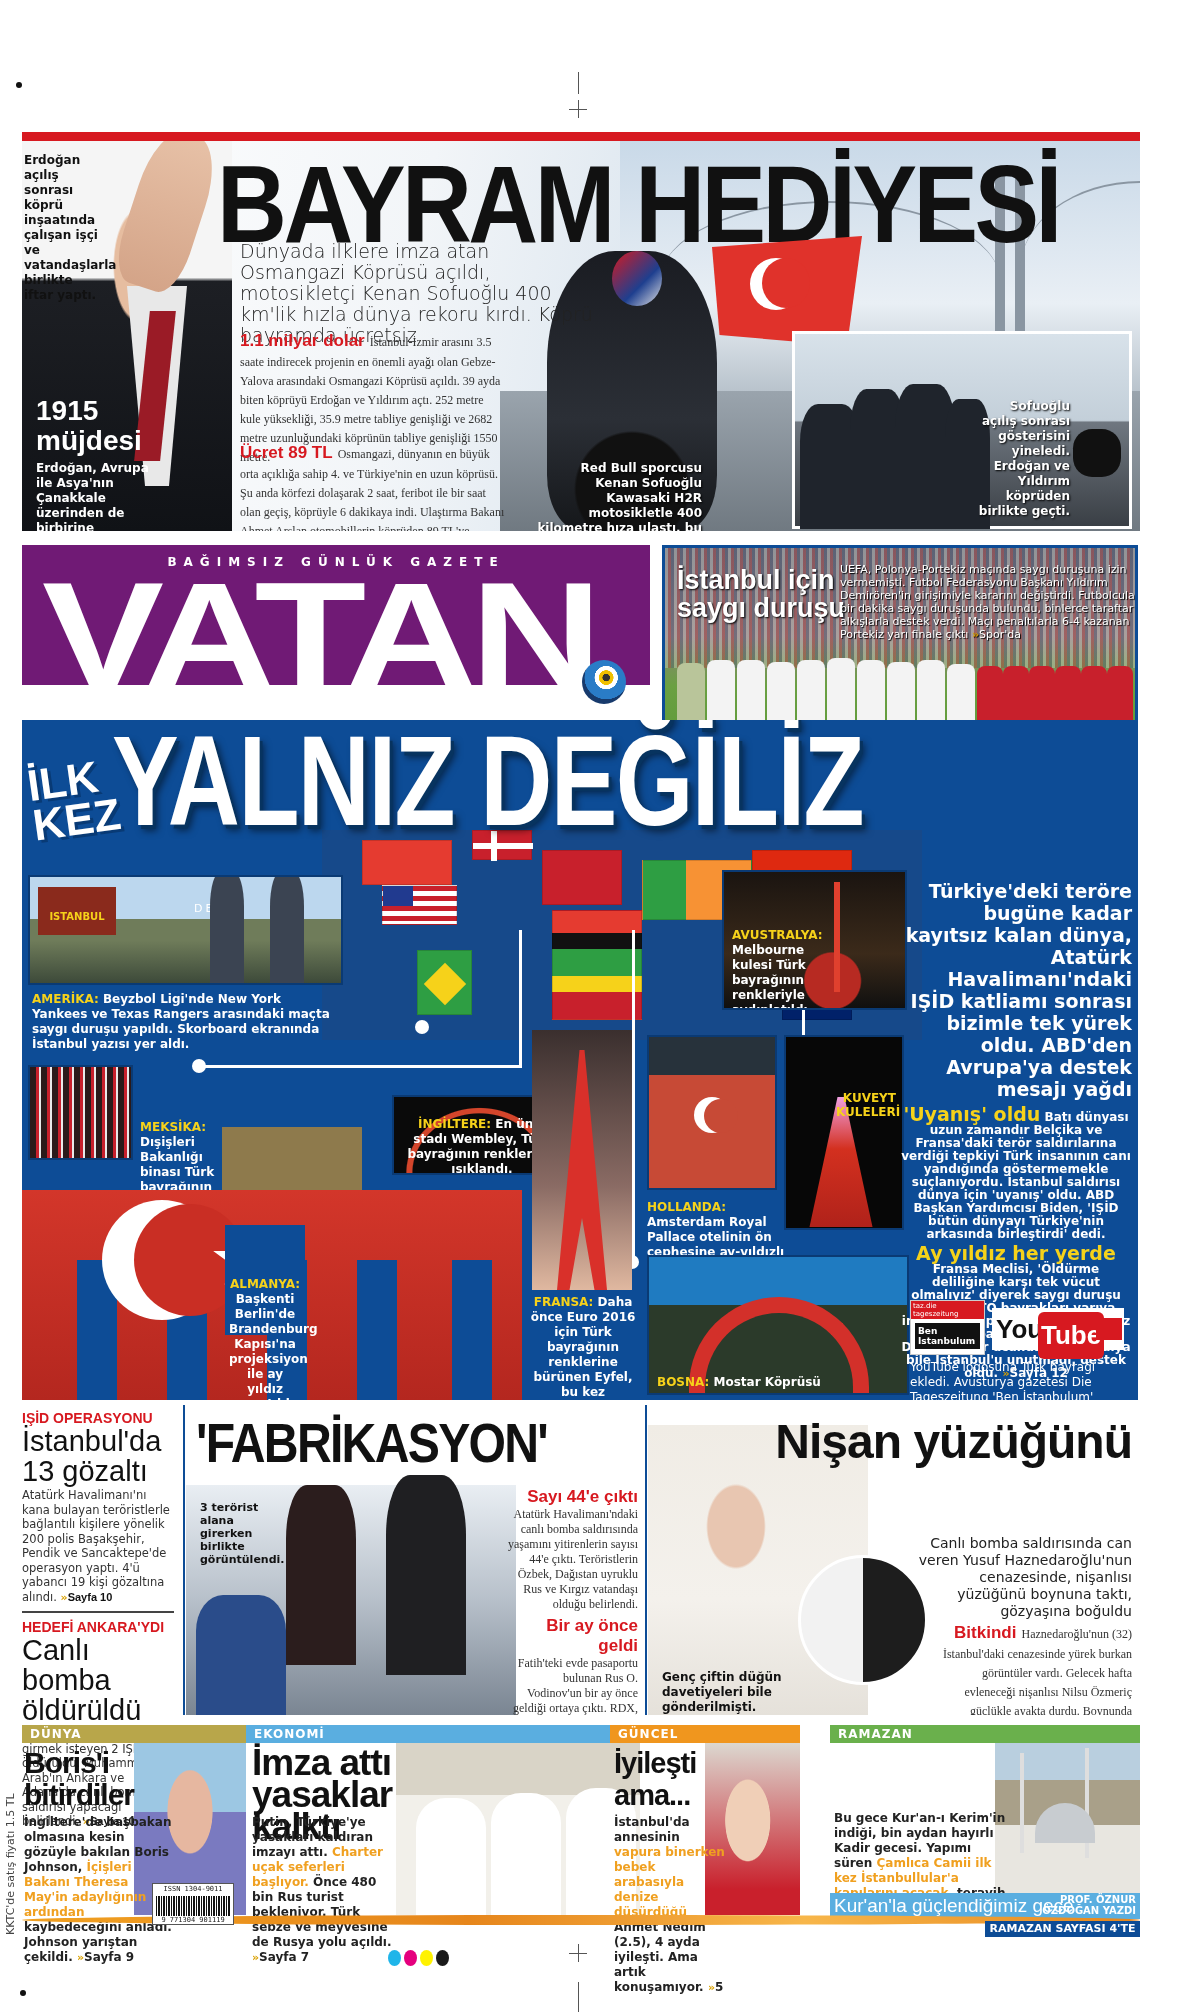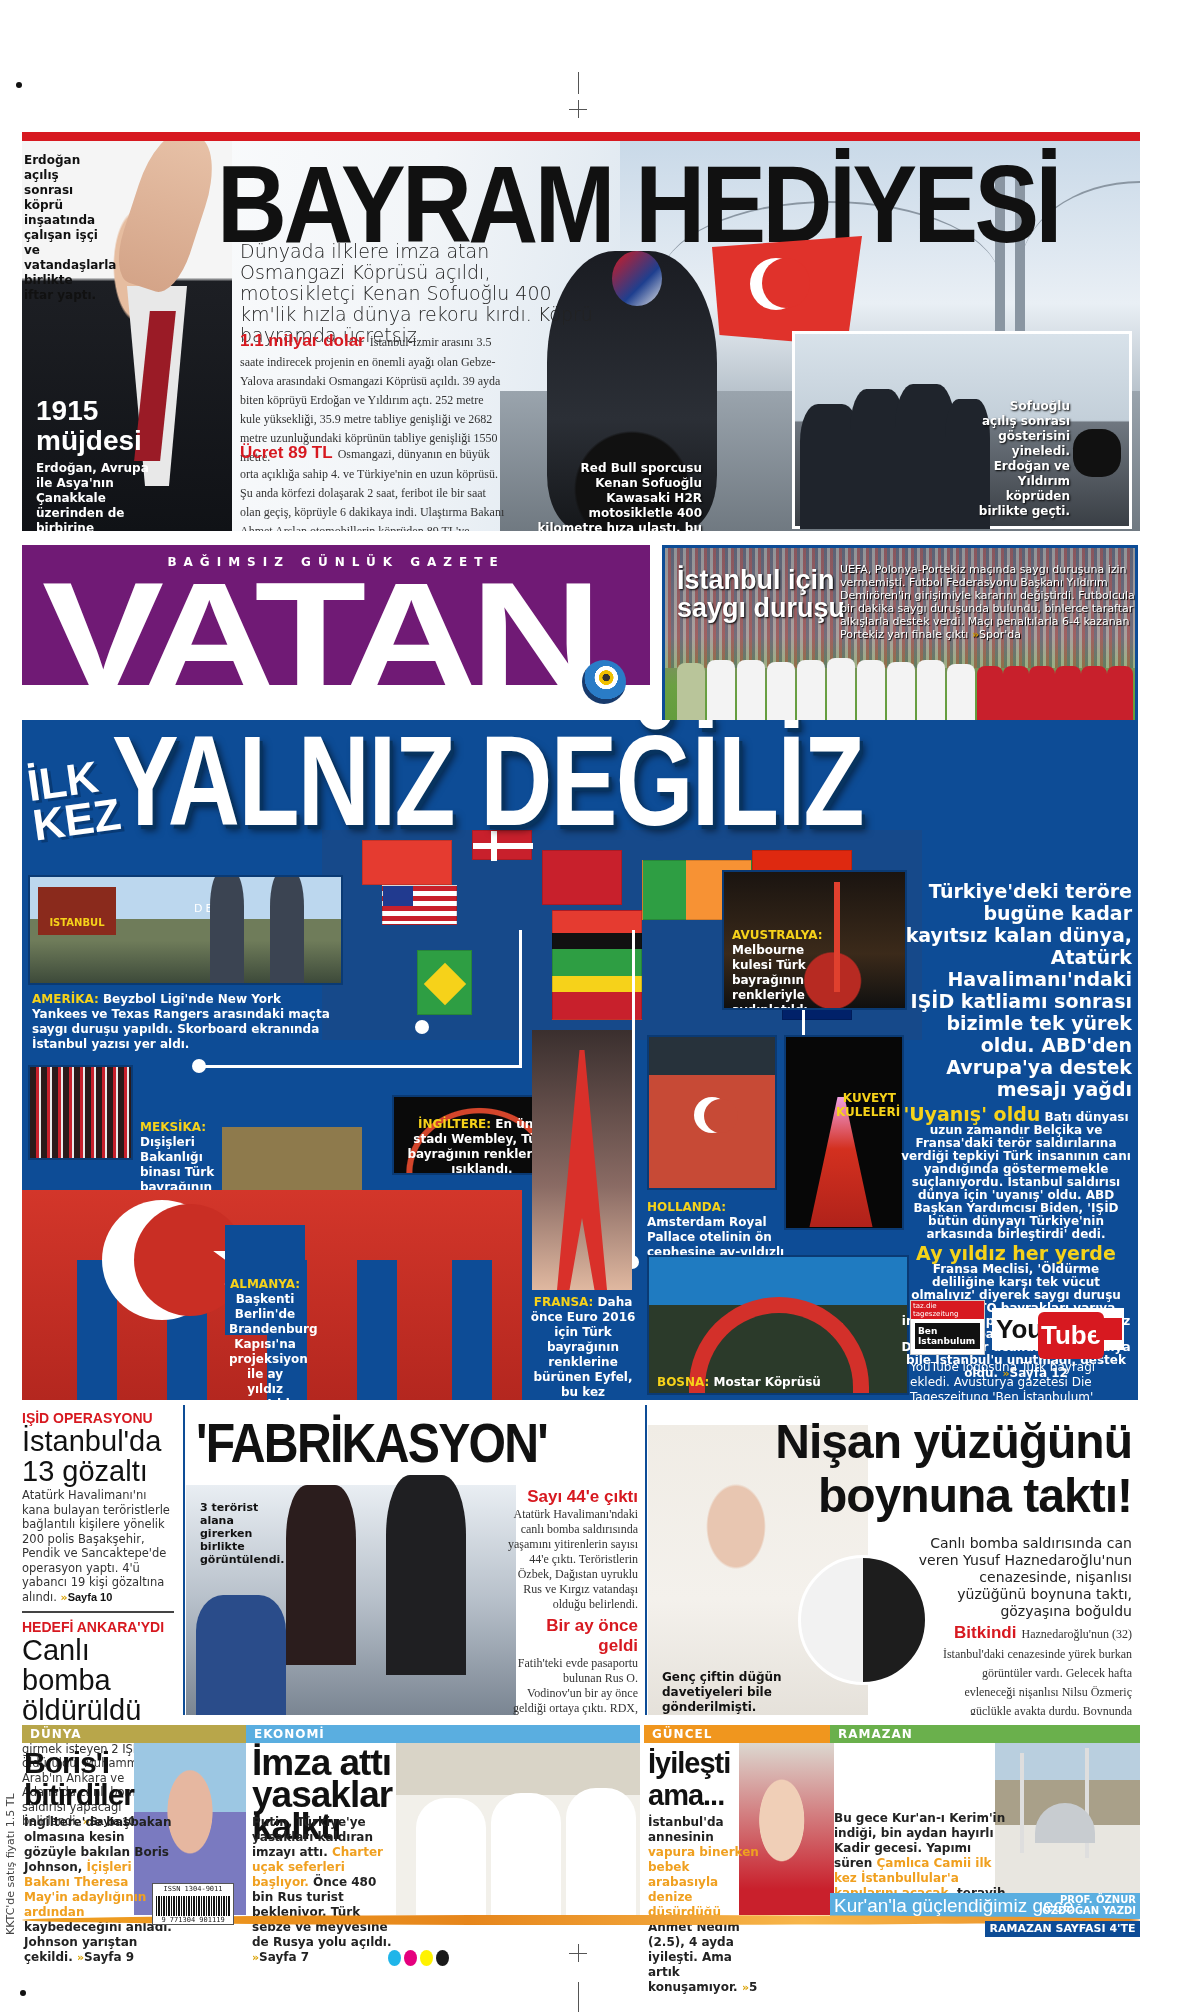--- a/index.html
+++ b/index.html
@@ -242,21 +242,21 @@
   <div class="abs node" style="left:774px;top:405px;"></div>
   <div class="abs node" style="left:393px;top:300px;"></div>
 
   <div class="abs" id="ilk-kez">
     <div>İLK</div>
     <div>KEZ</div>
   </div>
   <div class="abs" id="yalniz">YALNIZ DEĞİLİZ</div>
 
   <div class="abs photo-box" style="left:6px;top:155px;width:315px;height:110px;background:linear-gradient(180deg,#bcd7ee 0 40%,#6f7c5a 40% 60%,#3d4a3a 100%);">
-    <div class="abs" style="left:8px;top:10px;width:78px;height:48px;background:#8a2a1c;color:#f6d21a;font-size:10px;font-weight:bold;padding-top:30px;text-align:center;">ISTANBUL</div>
+    <div class="abs" style="left:8px;top:10px;width:78px;height:48px;background:#8a2a1c;color:#f6d21a;font-size:10px;font-weight:bold;padding-top:24px;text-align:center;">ISTANBUL</div>
     <div class="abs" style="left:120px;top:25px;color:#fff;font-size:11px;letter-spacing:3px;margin-left:44px;">DELTA</div>
     <div class="abs suit" style="left:180px;top:-5px;width:34px;height:115px;background:#3b4452;"></div>
     <div class="abs suit" style="left:240px;top:-5px;width:34px;height:115px;background:#3b4452;"></div>
   </div>
   <div class="abs cap-blue" style="left:10px;top:272px;width:300px;">
     <span class="lbl-yellow">AMERİKA:</span>
     <span>Beyzbol Ligi'nde New York Yankees ve Texas Rangers arasındaki maçta saygı duruşu yapıldı. Skorboard ekranında İstanbul yazısı yer aldı.</span>
   </div>
 
   <div class="abs photo-box" style="left:6px;top:345px;width:105px;height:95px;background:repeating-linear-gradient(90deg,#2a1a1a 0 6px,#c8202c 6px 9px,#e9e9e9 9px 11px);"></div>
@@ -392,21 +392,20 @@
     </div>
   </div>
 </section>
 
 <div class="abs vsep" style="left:645px;top:1405px;height:310px;"></div>
 <section class="abs" style="left:648px;top:1405px;width:490px;height:310px;overflow:hidden;">
   <div class="abs" style="left:0;top:20px;width:220px;height:290px;background:radial-gradient(ellipse at 40% 35%, #e8c6b1 0 15%, transparent 16%),linear-gradient(180deg,#f0ece5 0%,#f4f1ec 60%,#e5e1da 100%);"></div>
   <div class="abs" style="left:150px;top:150px;width:130px;height:130px;border-radius:50%;background:linear-gradient(90deg,#f2f2f2 0 50%,#1d1d1d 50%);border:3px solid #fff;"></div>
   <div class="abs lh-big" style="right:6px;top:10px;font-size:48px;line-height:54px;text-align:right;font-weight:bold;letter-spacing:-1px;">
     <div>Nişan yüzüğünü</div>
-    <div>boynuna taktı!</div>
   </div>
   <div class="abs" style="right:6px;top:130px;width:215px;text-align:right;font-size:14px;line-height:17px;color:#222;">Canlı bomba saldırısında can veren Yusuf Haznedaroğlu'nun cenazesinde, nişanlısı yüzüğünü boynuna taktı, gözyaşına boğuldu</div>
   <div class="abs" style="right:6px;top:218px;width:200px;text-align:right;">
     <span class="subhead-red">Bitkindi</span>
     <span class="body-serif">Haznedaroğlu'nun (32) İstanbul'daki cenazesinde yürek burkan görüntüler vardı. Gelecek hafta evleneceği nişanlısı Nilsu Özmeriç güçlükle ayakta durdu. Boynunda nişanlısının yüzüğü, parmağında kendi yüzüğü vardı.</span>
     
   </div>
   <div class="abs cap-small" style="left:14px;top:265px;width:120px;">Genç çiftin düğün davetiyeleri bile gönderilmişti.</div>
 </section>
 
@@ -433,21 +432,21 @@
     </div>
     <div class="abs strip-h" style="left:6px;top:22px;width:200px;font-size:37px;line-height:32px;">İmza attı yasaklar kalktı</div>
     <div class="abs strip-body" style="left:6px;top:90px;width:140px;">
       <span>Putin, Türkiye'ye yasakları kaldıran imzayı attı.</span>
       <span class="orange-t">Charter uçak seferleri başlıyor.</span>
       <span>Önce 480 bin Rus turist bekleniyor. Türk sebze ve meyvesine de Rusya yolu açıldı.</span>
       <span class="chev">»</span><span>Sayfa 7</span>
     </div>
   </div>
 
-  <div class="abs" style="left:622px;top:0;width:160px;height:190px;">
+  <div class="abs" style="left:588px;top:0;width:160px;height:190px;">
     <div class="abs strip-bar" style="left:0;top:0;width:190px;background:#f0961e;">GÜNCEL</div>
     <div class="abs" style="left:95px;top:18px;width:95px;height:172px;background:radial-gradient(ellipse at 45% 45%, #f0cfb7 0 30%, transparent 31%),linear-gradient(180deg,#dcd8d0,#c9202c 85%);"></div>
     <div class="abs strip-h" style="left:4px;top:22px;width:110px;font-size:29px;line-height:32px;">İyileşti ama...</div>
     <div class="abs strip-body" style="left:4px;top:90px;width:115px;">
       <span>İstanbul'da annesinin</span>
       <span class="orange-t">vapura binerken bebek arabasıyla denize düşürdüğü</span>
       <span>Ahmet Nedim (2.5), 4 ayda iyileşti. Ama artık konuşamıyor.</span>
       <span class="chev">»</span><span>5</span>
     </div>
   </div>

